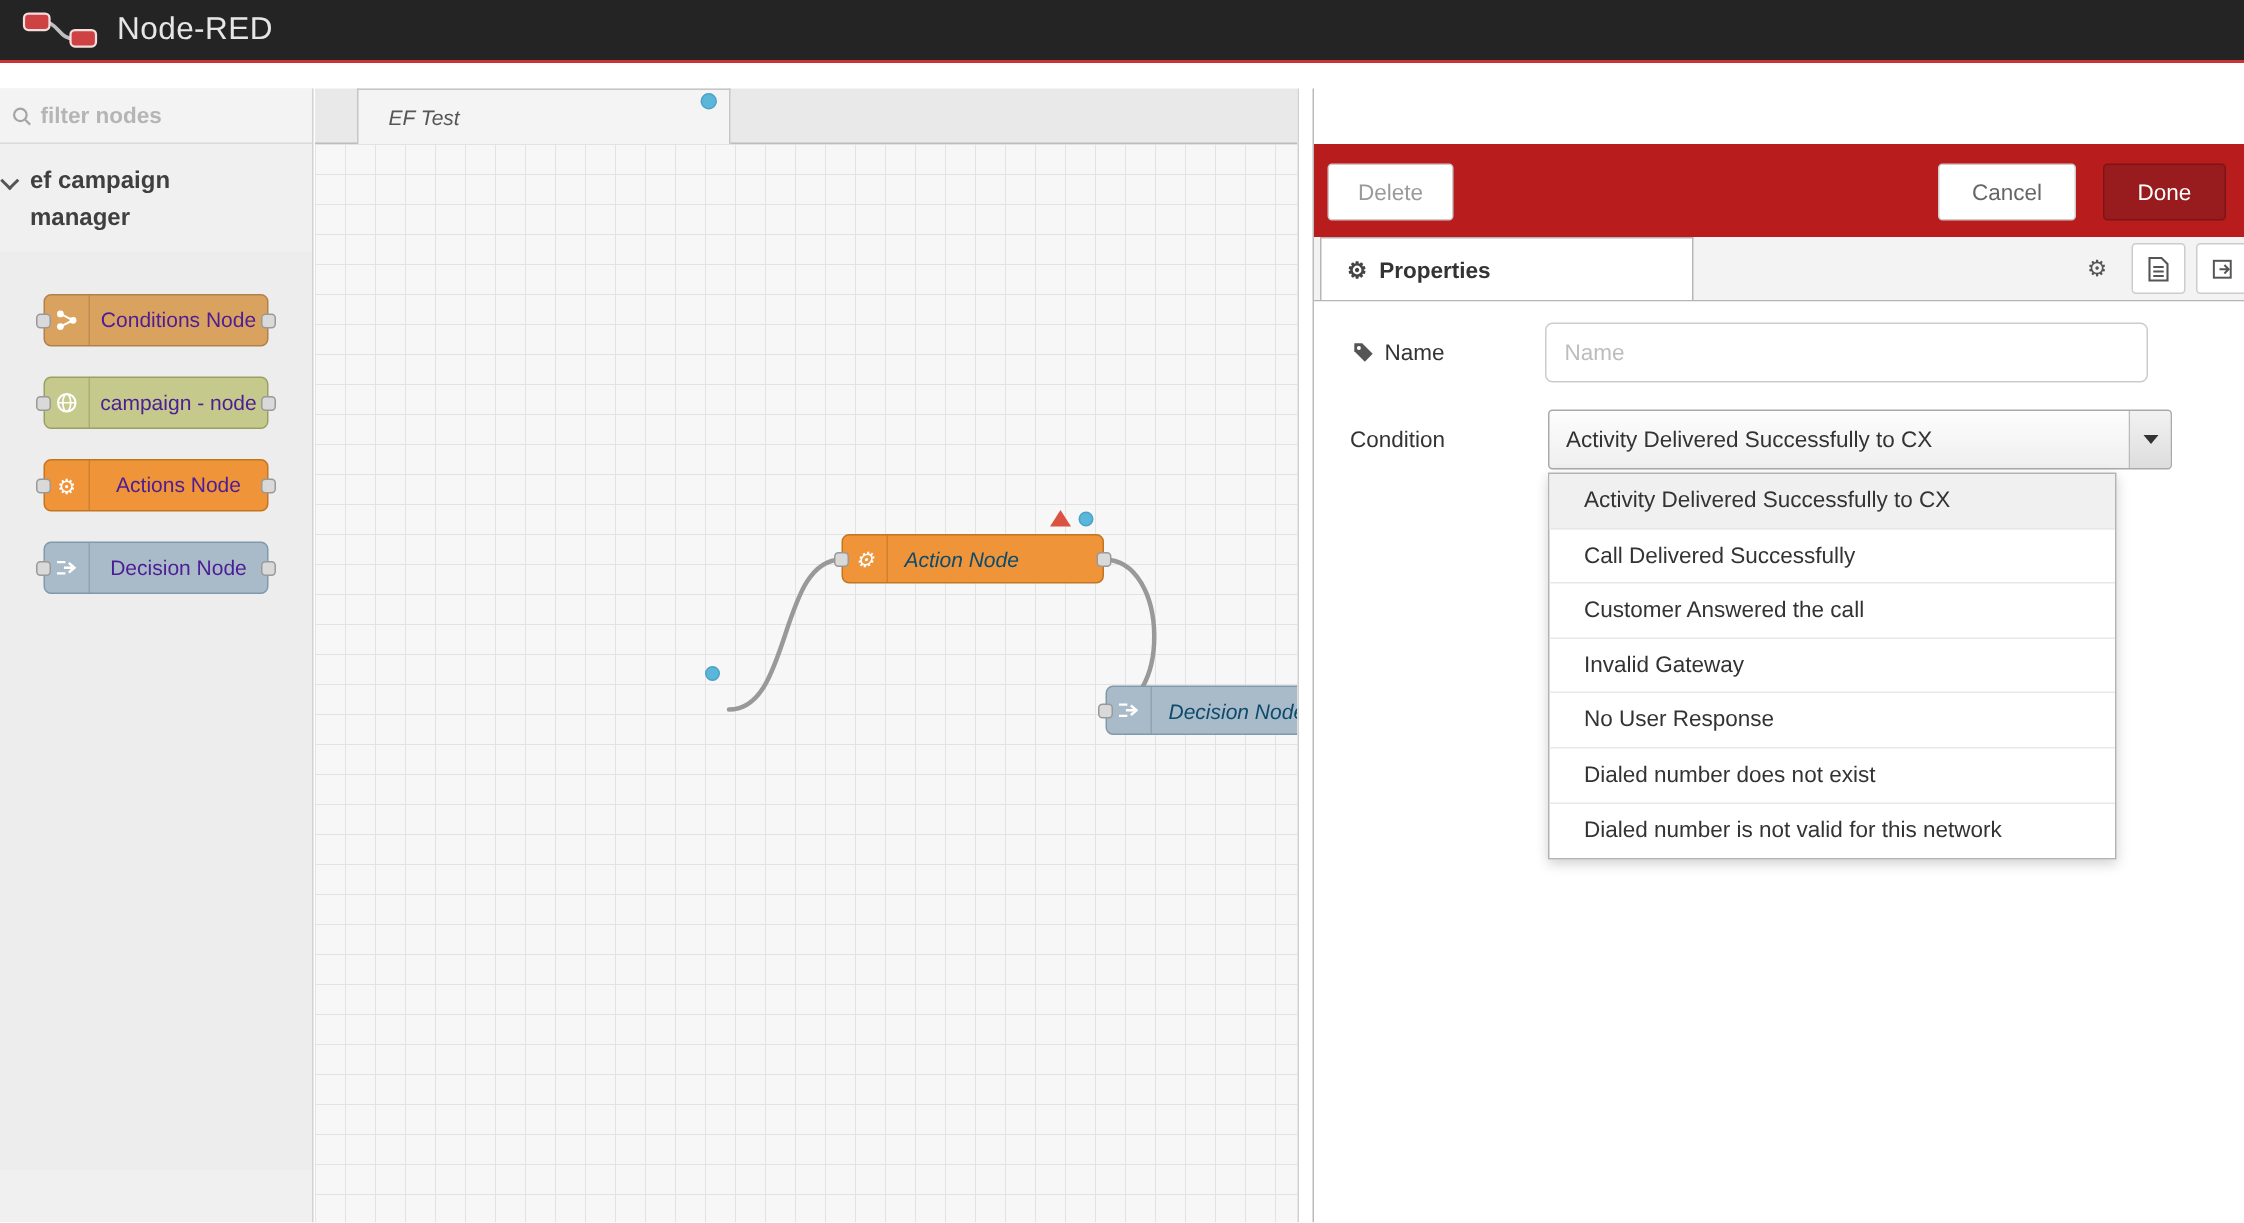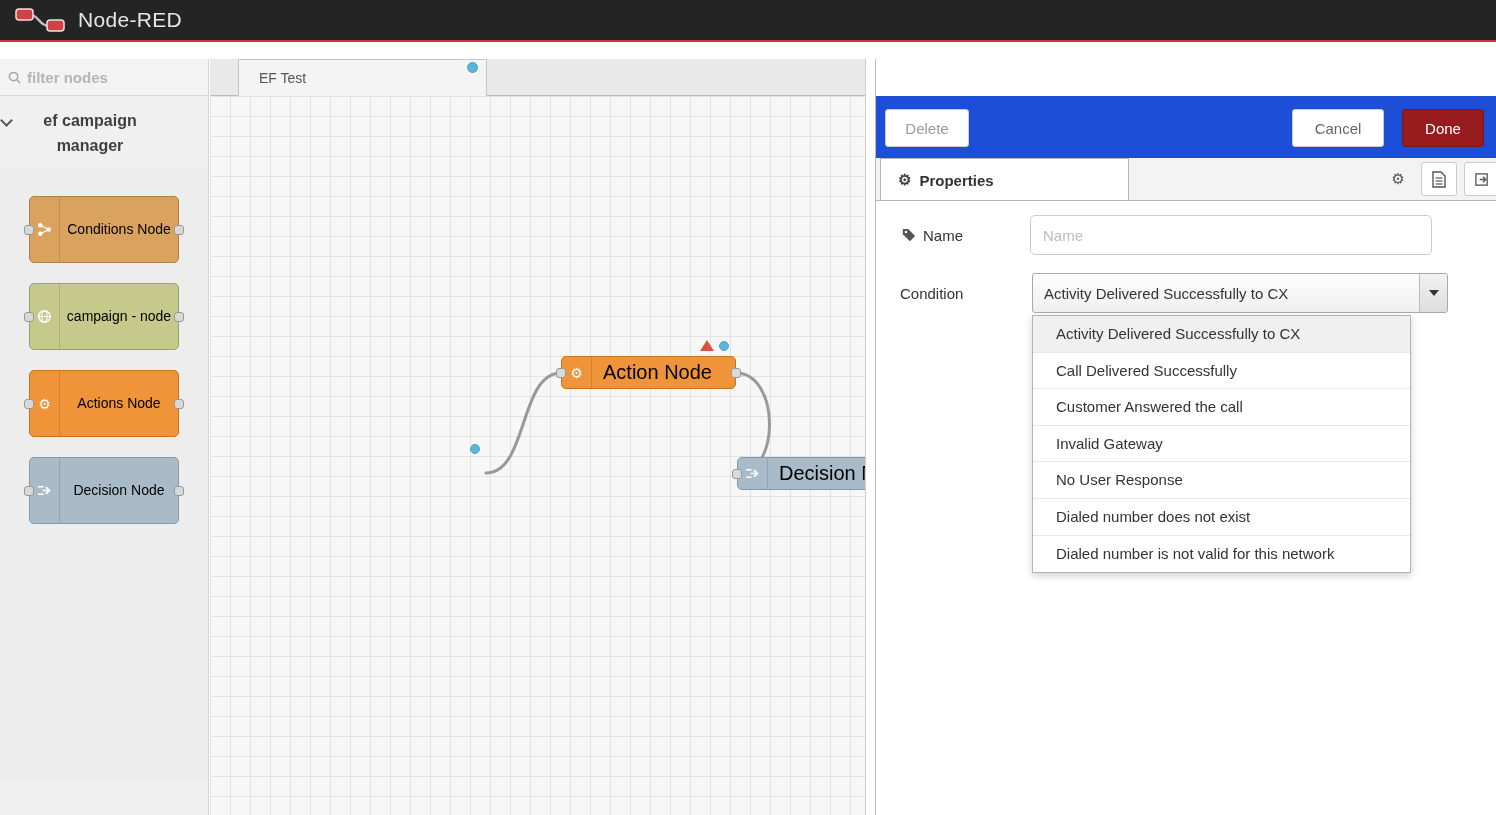--- a/index.html
+++ b/index.html
@@ -18,86 +18,86 @@
   .palette { position:absolute; left:0; top:59px; width:209px; height:756px;
     background:#f0f0f0; border-right:1px solid #d3d3d3; }
   .palette-search { height:37px; border-bottom:1px solid #d9d9d9;
     display:flex; align-items:center; padding:0 8px; background:#f3f3f3; }
   .palette-search svg { flex:none; margin-right:6px; opacity:.55; }
   .palette-search input { flex:1; border:none; outline:none; background:transparent;
     font-size:15px; color:#555; font-family:"Liberation Sans",sans-serif;font-weight:bold; }
   .palette-search input::placeholder { color:#b5b5b5; }
   .palette-category { position:relative; padding:12px 10px 10px 20px;
     font-size:16px; font-weight:bold; color:#3f3f3f; line-height:25px;
-    width:170px; cursor:pointer;text-align:center; }
+    width:170px; cursor:pointer; }
   .chev { position:absolute; left:2px; top:20px; width:9px; height:9px;
     border-right:2px solid #555; border-bottom:2px solid #555;
     transform:rotate(45deg); }
   .palette-content { padding:28px 0 0 0; background:#ededed; height:612px; }
   .palette-node { position:relative; width:150px; margin:0 auto 20px auto;
     border:1px solid; border-radius:5px; display:flex; align-items:stretch;
     cursor:grab; min-height:32px; }
   .pn-icon { flex:none; width:30px; display:flex; align-items:center;
     justify-content:center; border-right:1px solid rgba(0,0,0,.13); }
   .pn-label { flex:1; display:flex; align-items:center; justify-content:center;
-    font-size:14px; color:#000000; line-height:19px;
-    padding:23px 4px; }
+    font-size:14px; color:#4c1d95; line-height:19px;
+    padding:7px 4px; }
   .pport { position:absolute; width:10px; height:10px; background:#d9d9d9;
     border:1px solid #999; border-radius:3px; top:50%; margin-top:-5px; }
   .pport.l { left:-6px; } .pport.r { right:-6px; }
 
   .n-conditions { background:#d9a35f; border-color:#b0824a; }
   .n-campaign   { background:#c5c98b; border-color:#9ba062; }
   .n-actions    { background:#ef9438; border-color:#c3751f; }
   .n-decision   { background:#a9bbc8; border-color:#8099ab; }
 
   
-  .workspace { position:absolute; left:210px; top:59px; width:655px; height:756px; }
+  .workspace { position:absolute; left:210px; top:59px; width:655px; height:756px;font-style:italic; }
   .tabbar { position:relative; height:37px; background:#e9e9e9;
     border-bottom:1px solid #bcbcbc; }
   .flow-tab { position:absolute; left:28px; top:0; width:249px; height:37px;
     background:#f4f4f4; border:1px solid #c6c6c6; border-bottom:none;
     display:flex; align-items:center; padding-left:20px; font-size:14px;
     color:#555; cursor:pointer; }
   .tab-dot { position:absolute; right:8px; top:2px; width:11px; height:11px;
     border-radius:50%; background:#5bb7da; border:1px solid #4aa3c6; }
 
   .canvas { position:absolute; left:0; top:37px; width:655px; height:719px;
     overflow:hidden; background-color:#f7f7f7;
     background-image:linear-gradient(to right,#e3e3e3 1px,transparent 1px),
                      linear-gradient(to bottom,#e3e3e3 1px,transparent 1px);
     background-size:20px 20px; }
   .wires { position:absolute; left:0; top:0; }
   .flow-node { position:absolute; height:33px; border:1px solid;
     border-radius:5px; display:flex; align-items:stretch; cursor:pointer; }
   .fn-icon { flex:none; width:30px; display:flex; align-items:center;
     justify-content:center; border-right:1px solid rgba(0,0,0,.13); }
-  .fn-label { display:flex; align-items:center; padding:0 11px; font-size:20px;
-    color:#000000; white-space:nowrap; }
+  .fn-label { display:flex; align-items:center; padding:0 11px; font-size:14px;
+    color:#0c4a6e; white-space:nowrap; }
   .port { position:absolute; width:10px; height:10px; background:#d9d9d9;
     border:1px solid #999; border-radius:3px; top:50%; margin-top:-5px; }
   .port.in { left:-6px; } .port.out { right:-6px; }
   .status-dot { position:absolute; width:10px; height:10px; border-radius:50%;
     background:#5bb7da; border:1px solid #4aa3c6; }
   .warn-triangle { position:absolute; width:0; height:0;
     border-left:7px solid transparent; border-right:7px solid transparent;
     border-bottom:11px solid #dc5242; }
 
   
   .splitter { position:absolute; left:865px; top:59px; width:10px; height:756px;
     background:#ffffff; border-left:1px solid #cfcfcf; cursor:col-resize; }
 
   
   .editor { position:absolute; left:875px; top:59px; width:621px; height:756px;
     background:#fff; border-left:1px solid #bbb; }
   .tray-header { position:absolute; left:0; top:0; right:0; height:37px;
     background:#f5f5f5; border-bottom:1px solid #e2e2e2; line-height:36px;
     padding-left:9px; font-size:17px; font-weight:bold; color:#333; }
   .tray-buttons { position:absolute; left:0; top:37px; right:0; height:62px;
-    background:#1d4ed8; display:flex; align-items:flex-start;
+    background:#b91c1c; display:flex; align-items:flex-start;
     padding:13px 12px 0 9px; }
   .btn { height:38px; border-radius:3px; font-size:15px; cursor:pointer;
     font-family:"Liberation Sans",sans-serif; }
   .btn-delete { width:84px; background:#fff; border:1px solid #ccc; color:#9a9a9a; }
   .btn-cancel { width:92px; background:#fff; border:1px solid #ccc; color:#666;
     margin-left:auto; }
   .btn-done { width:82px; background:#981b1e; border:1px solid #7c1518;
     color:#fff; margin-left:18px; }
   .tray-tabs { position:absolute; left:0; top:99px; right:0; height:43px;
     background:#f3f3f3; border-bottom:1px solid #b6b6b6; overflow:hidden; }

